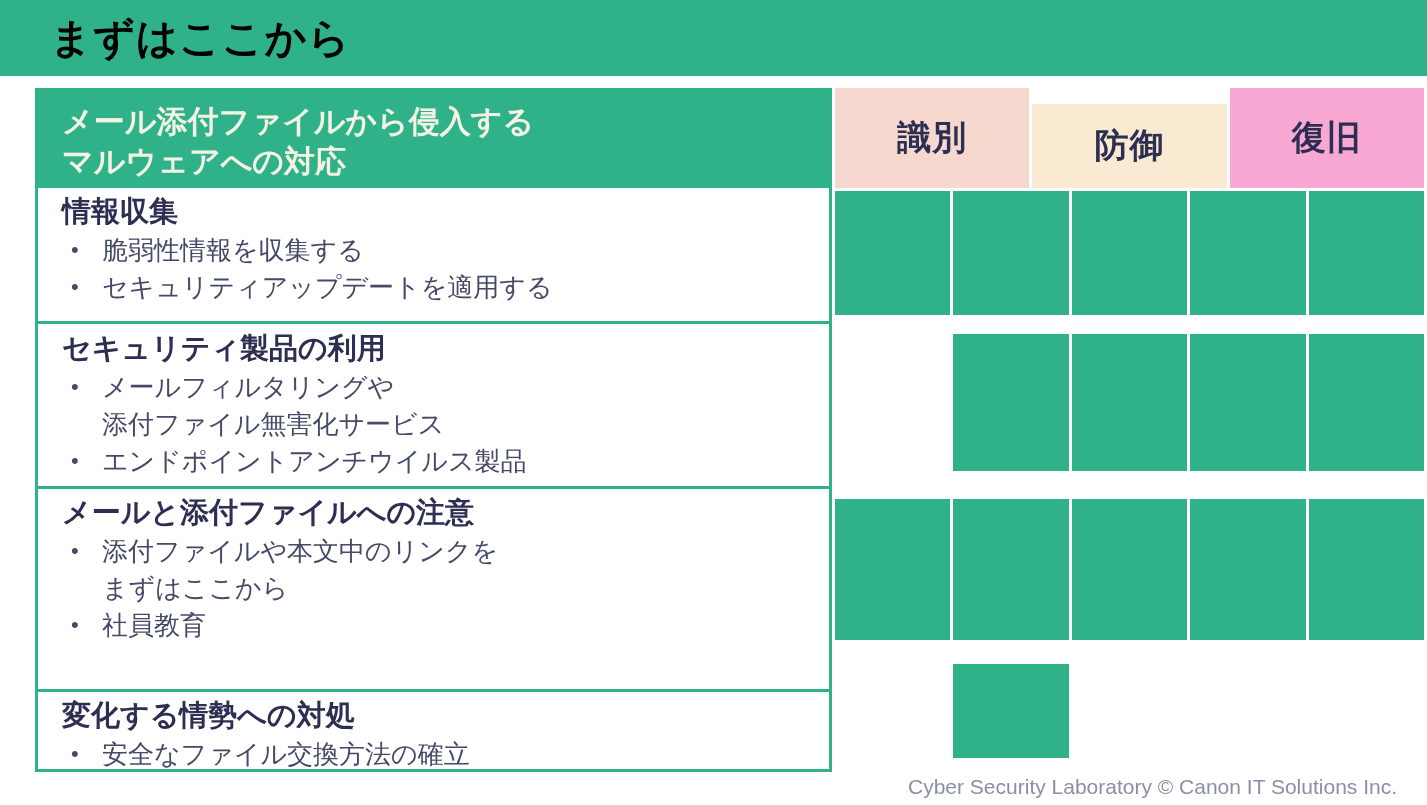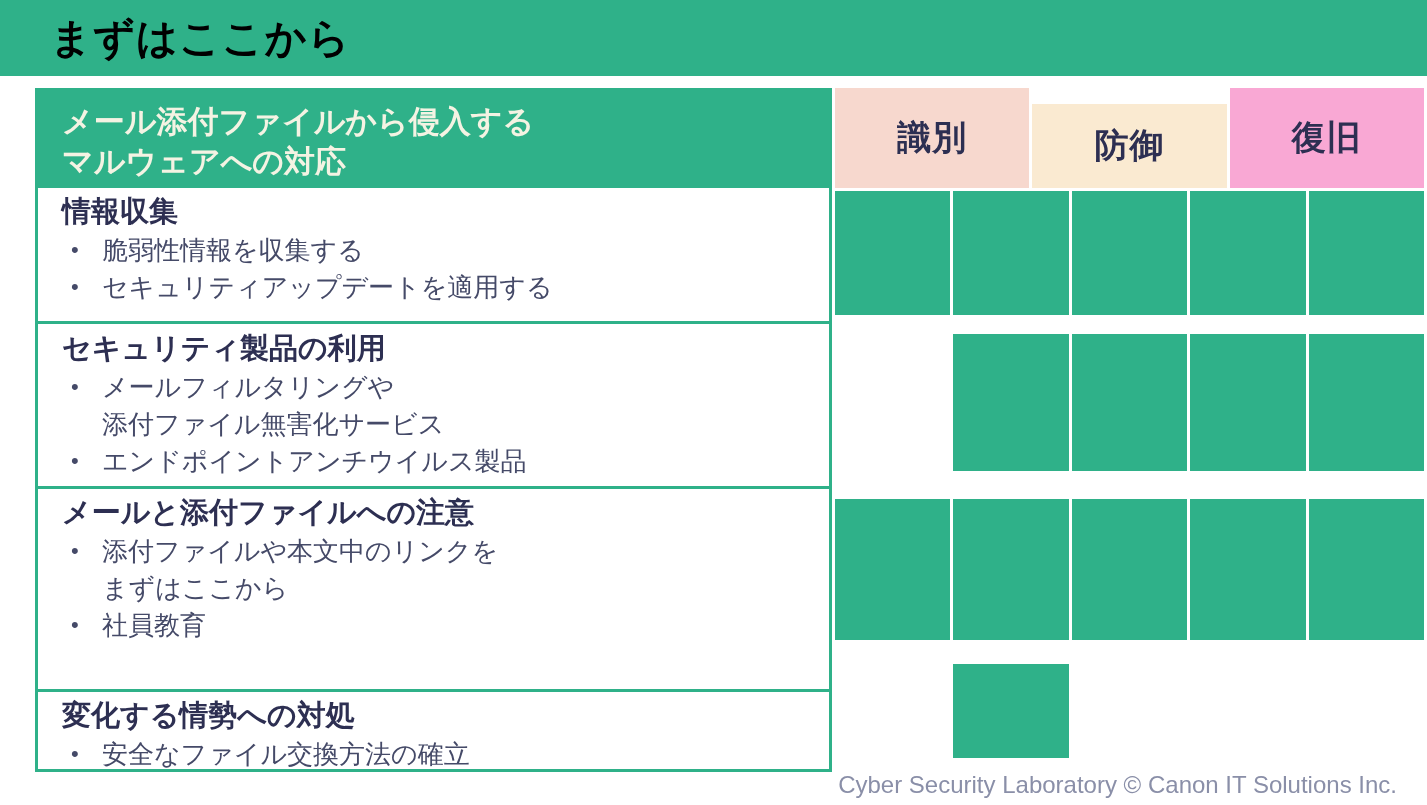--- a/index.html
+++ b/index.html
@@ -158,21 +158,21 @@
   .m-row-2 .m-cell.on { margin: 10px 0 18px 0; }
   .m-row-3 .m-cell.on { margin: 10px 0 14px 0; }
   .m-row-4 .m-cell.on { margin: 10px 0 17px 0; }
 
   
   .footer {
     position: absolute;
     right: 30px;
     bottom: 6px;
     color: #8A8FA8;
-    font-size: 24px;
+    font-size: 21px;
     white-space: nowrap;
   }
 </style>
 </head>
 <body>
 
 <div class="slide">
 
   <div class="title-bar">
     <div class="title-text">まずはここから</div>

